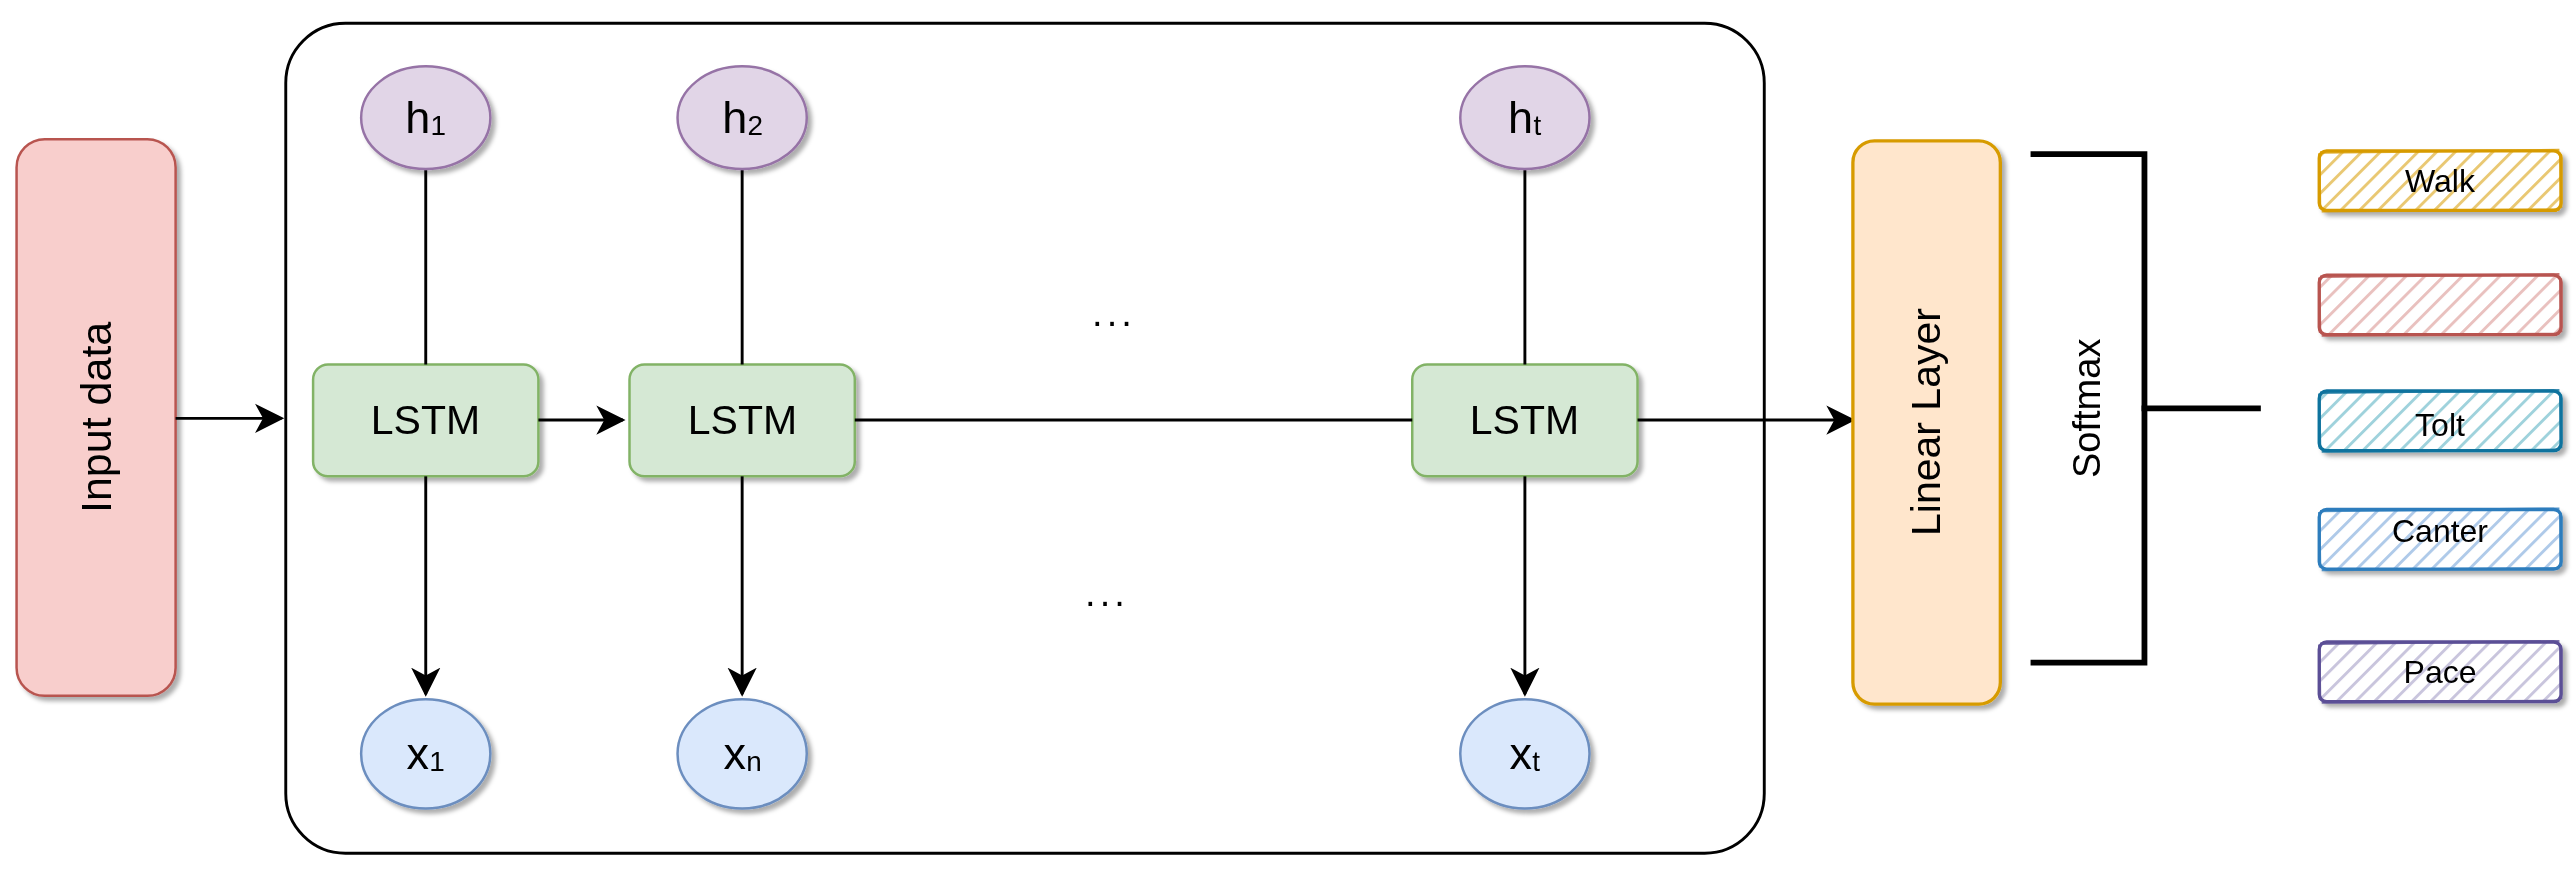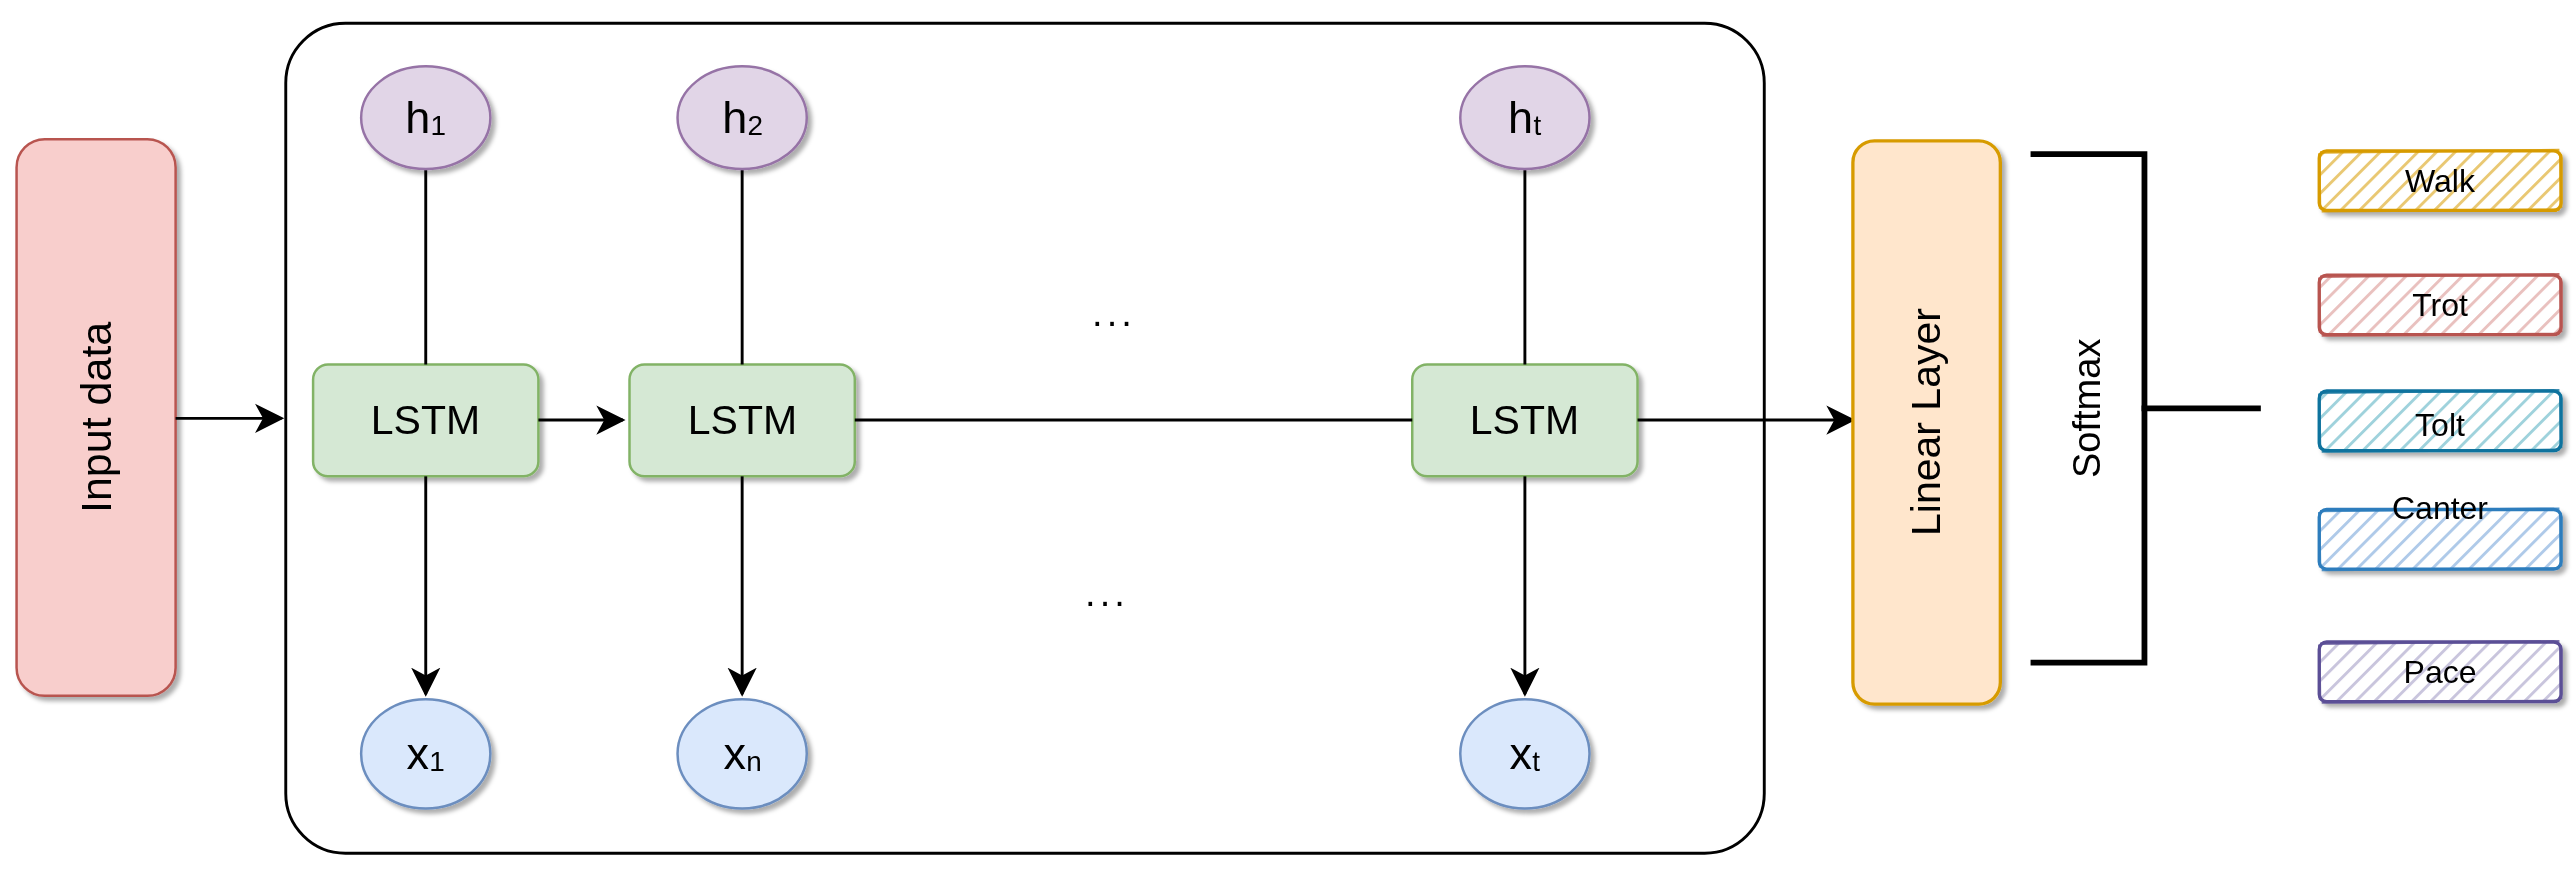--- a/index.html
+++ b/index.html
@@ -234,19 +234,18 @@
   </div>
 
   <div class="ellipsis" style="left:1092px; top:292px;">...</div>
   <div class="ellipsis" style="left:1085px; top:572px;">...</div>
 
   <div class="node-label vert-label" style="left:1853px; top:141px; width:147px; height:563px; font-size:41px;">Linear Layer</div>
 
   <div class="node-label vert-label" style="left:2029px; top:154px; width:116px; height:509px; font-size:38px;">Softmax</div>
 
   <div class="gait-label" style="left:2319px; top:151px; width:242px; height:60px;">Walk</div>
-  <div class="gait-label" style="left:2319px; top:275px; width:242px; height:60px;">Trot</div>
   <div class="gait-label" style="left:2319px; top:391px; width:242px; height:68px;">Tolt</div>
-  <div class="gait-label" style="left:2319px; top:486px; width:242px; height:44px;">Canter</div>
+  <div class="gait-label" style="left:2319px; top:509px; width:242px; height:44px;">Canter</div>
   <div class="gait-label" style="left:2319px; top:642px; width:242px; height:60px;border-radius:18px;">Pace</div>
 
 </div>
 
 
 </body></html>

